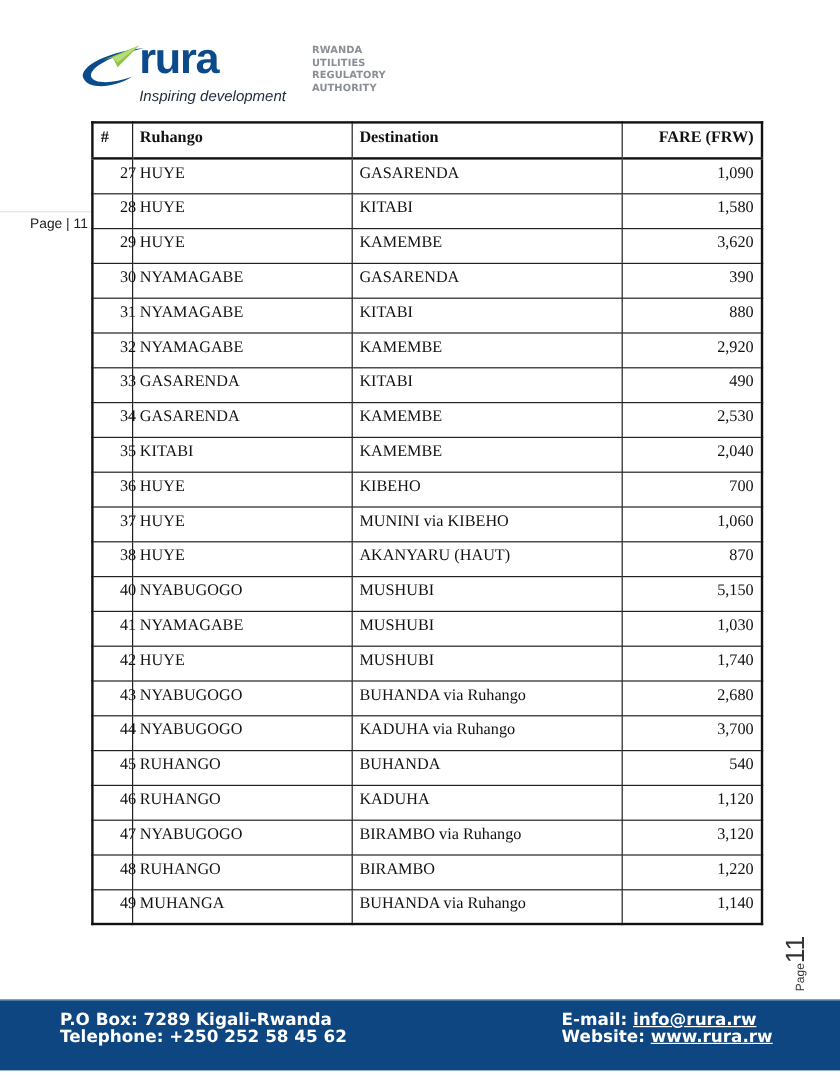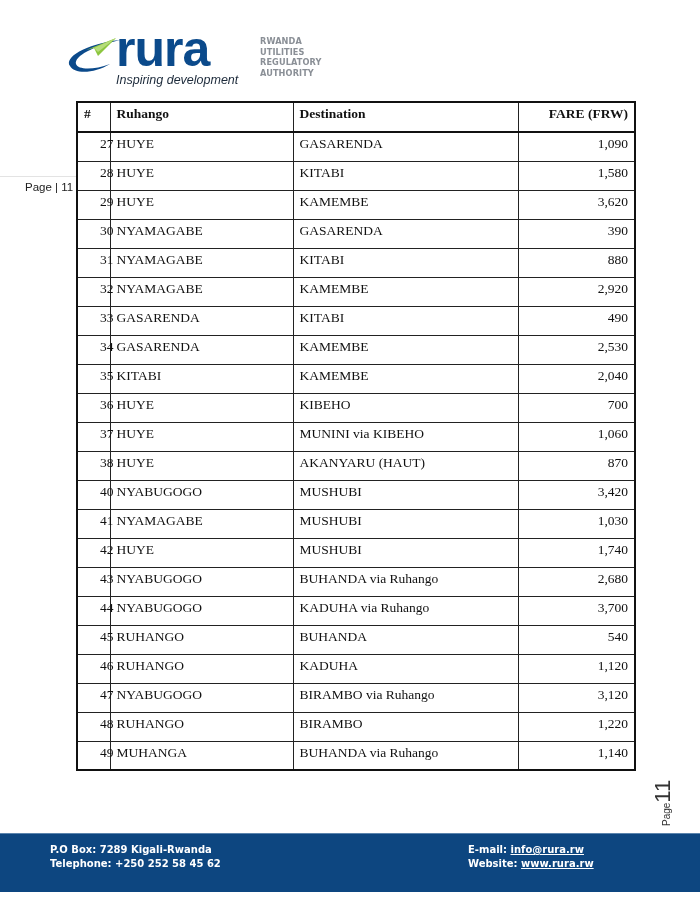--- a/index.html
+++ b/index.html
@@ -23,21 +23,21 @@
       width: 260px;
       height: 64px;
     }
     .logo svg { position: absolute; left: 0; top: 0; }
     .logo-word {
       position: absolute;
       left: 52px;
       top: -4px;
       font-family: "Liberation Sans", sans-serif;
       font-weight: bold;
-      font-size: 50px;
+      font-size: 36px;
       letter-spacing: -1px;
       color: #0b4a8b;
       line-height: 50px;
     }
     .logo-tagline {
       position: absolute;
       left: 52px;
       top: 45px;
       font-family: Liberation Sans, sans-serif;
       font-style: italic;
@@ -136,21 +136,21 @@
     .footer {
       position: absolute;
       left: 0;
       top: 833px;
       width: 700px;
       height: 58px;
       background: #0d4680;
       border-top: 1px solid #5b84ad;
       font-family: "DejaVu Sans", sans-serif;
       font-weight: bold;
-      font-size: 10px;
+      font-size: 14px;
       color: #ffffff;
     }
     .footer-left {
       position: absolute;
       left: 50px;
       top: 9px;
       line-height: 14px;
     }
     .footer-right {
       position: absolute;
@@ -273,21 +273,21 @@
       <tr>
         <td class="num">38</td>
         <td>HUYE</td>
         <td>AKANYARU (HAUT)</td>
         <td class="fare">870</td>
       </tr>
       <tr>
         <td class="num">40</td>
         <td>NYABUGOGO</td>
         <td>MUSHUBI</td>
-        <td class="fare">3,420</td>
+        <td class="fare">5,150</td>
       </tr>
       <tr>
         <td class="num">41</td>
         <td>NYAMAGABE</td>
         <td>MUSHUBI</td>
         <td class="fare">1,030</td>
       </tr>
       <tr>
         <td class="num">42</td>
         <td>HUYE</td>

